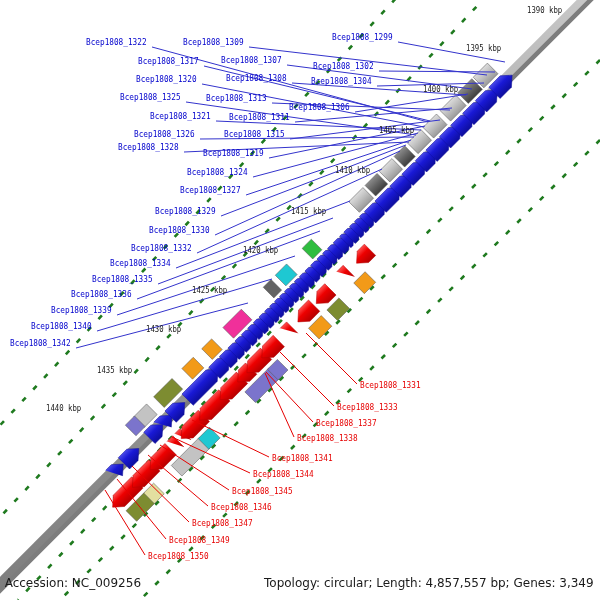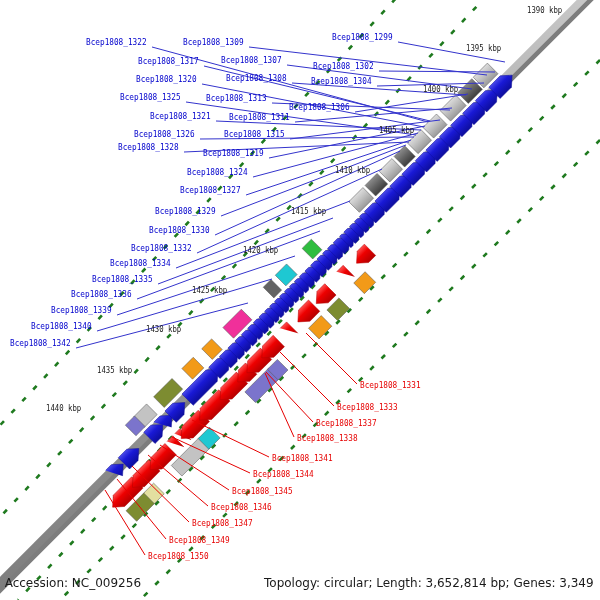--- a/index.html
+++ b/index.html
@@ -308,15 +308,15 @@
       <div class="lbl rev" style="left: 253px; top: 470px;">Bcep1808_1344</div>
       <div class="lbl rev" style="left: 232px; top: 487px;">Bcep1808_1345</div>
       <div class="lbl rev" style="left: 211px; top: 503px;">Bcep1808_1346</div>
       <div class="lbl rev" style="left: 192px; top: 519px;">Bcep1808_1347</div>
       <div class="lbl rev" style="left: 169px; top: 536px;">Bcep1808_1349</div>
       <div class="lbl rev" style="left: 148px; top: 552px;">Bcep1808_1350</div>
     </div>
 
   <div id="footer">
     <span id="accession">, Accession: NC_009256</span>
-    <span id="seqinfo">Topology: circular; Length: 3,652,814 bp; Genes: 3,349</span>
+    <span id="seqinfo">Topology: circular; Length: 4,857,557 bp; Genes: 3,349</span>
   </div>
 </div>
 
 </body></html>

